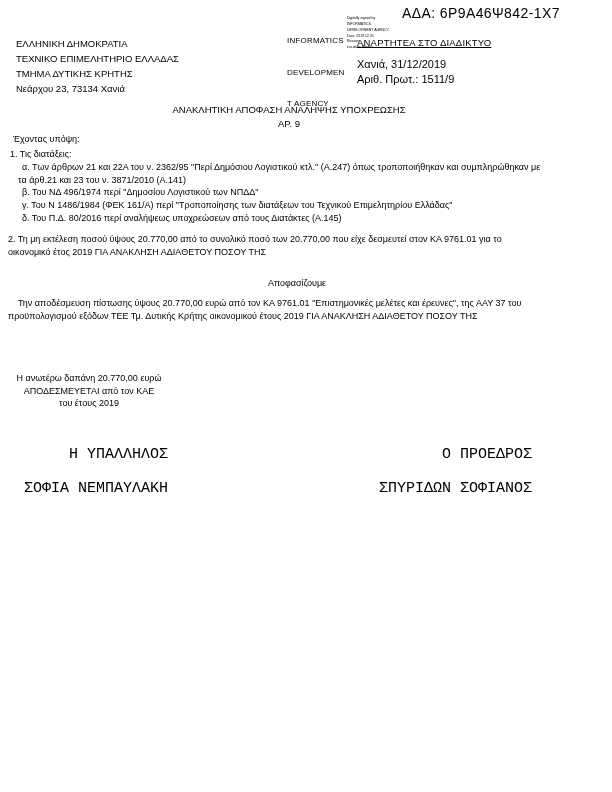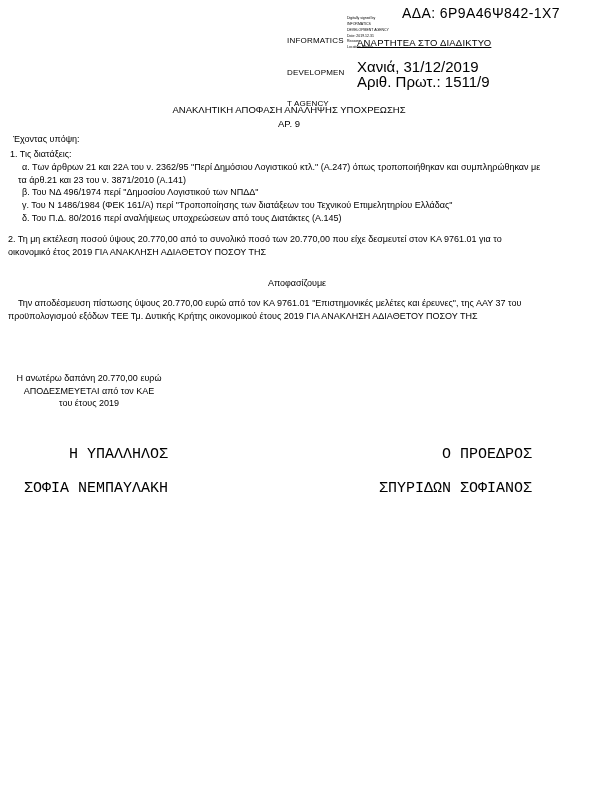--- a/index.html
+++ b/index.html
@@ -17,22 +17,22 @@
 
   .stamp{left:287px;top:15px;display:flex;}
   .stamp-agency{font-size:8px;line-height:10.5px;letter-spacing:.2px;white-space:pre;}
   .stamp-sig{
     margin-left:2px;
     transform:scale(.5);transform-origin:0 0;
     font-size:7px;line-height:11.5px;white-space:nowrap;
   }
 
   .anartitea{left:357px;top:37px;font-size:9.5px;text-decoration:underline;white-space:nowrap;letter-spacing:.2px;}
-  .place-date{left:357px;top:58px;font-size:15px;white-space:nowrap;}
-  .protocol{left:357px;top:73px;font-size:15px;white-space:nowrap;}
+  .place-date{left:357px;top:58px;font-size:11px;white-space:nowrap;}
+  .protocol{left:357px;top:73px;font-size:11px;white-space:nowrap;}
 
   .sender{left:16px;top:36px;font-size:9.5px;line-height:15px;white-space:nowrap;}
 
   .title-wrap{left:0;top:103px;width:578px;text-align:center;font-size:9.5px;line-height:14px;}
 
   .bodytext{font-size:9px;line-height:12.7px;}
 
   .having{left:13px;top:133px;}
   .prov-label{left:10px;top:148px;}
   .prov-list{left:8px;top:161px;width:540px;}
@@ -74,20 +74,26 @@
       <div>Date: 2019.12.31</div>
       <div>Reason:</div>
       <div>Location: Athens</div>
     </div>
   </div>
 
   <div class="abs anartitea">ΑΝΑΡΤΗΤΕΑ ΣΤΟ ΔΙΑΔΙΚΤΥΟ</div>
   <div class="abs place-date">Χανιά, 31/12/2019</div>
   <div class="abs protocol">Αριθ. Πρωτ.: 1511/9</div>
 
+  <div class="abs sender">
+    <div>ΕΛΛΗΝΙΚΗ ΔΗΜΟΚΡΑΤΙΑ</div>
+    <div>ΤΕΧΝΙΚΟ ΕΠΙΜΕΛΗΤΗΡΙΟ ΕΛΛΑΔΑΣ</div>
+    <div>ΤΜΗΜΑ ΔΥΤΙΚΗΣ ΚΡΗΤΗΣ</div>
+    <div>Νεάρχου 23, 73134 Χανιά</div>
+  </div>
 
   <div class="abs title-wrap">
     <div>ΑΝΑΚΛΗΤΙΚΗ ΑΠΟΦΑΣΗ ΑΝΑΛΗΨΗΣ ΥΠΟΧΡΕΩΣΗΣ</div>
     <div>ΑΡ. 9</div>
   </div>
 
   <div class="abs bodytext having">Έχοντας υπόψη:</div>
   <div class="abs bodytext prov-label">1. Τις διατάξεις:</div>
 
   <div class="abs bodytext prov-list">

